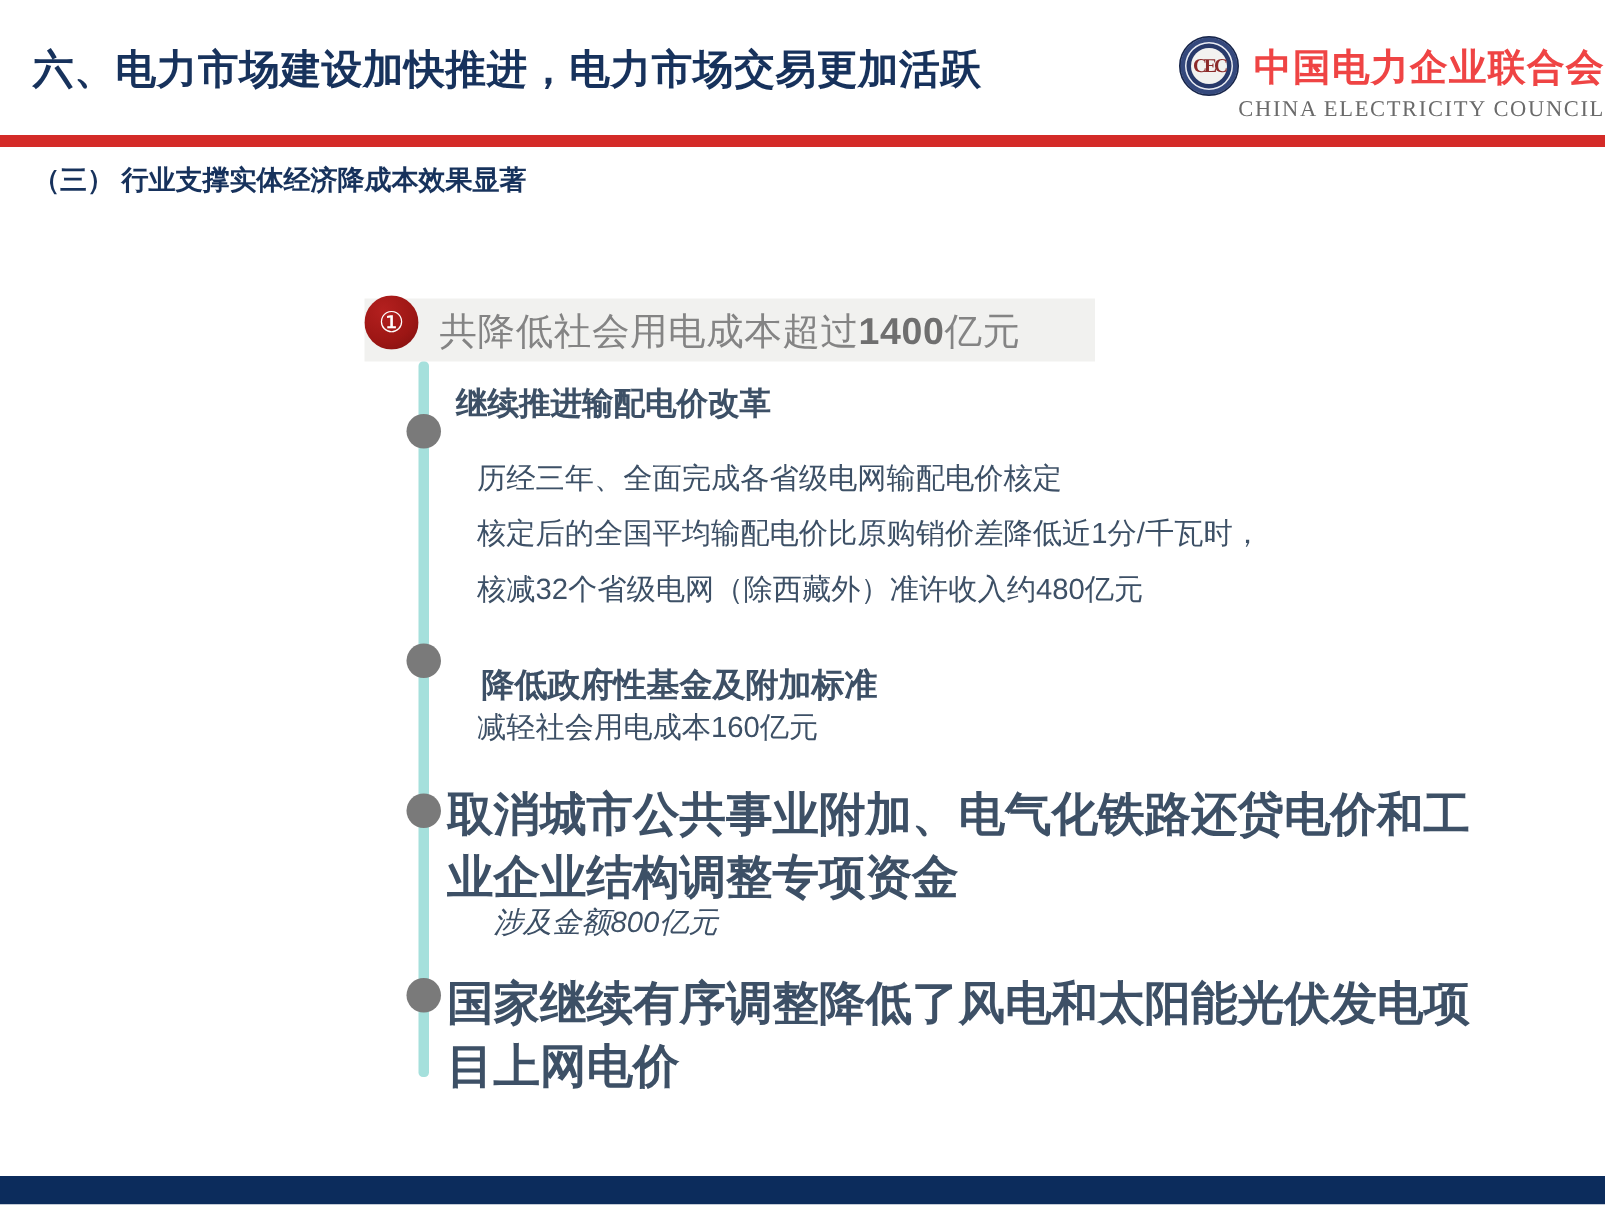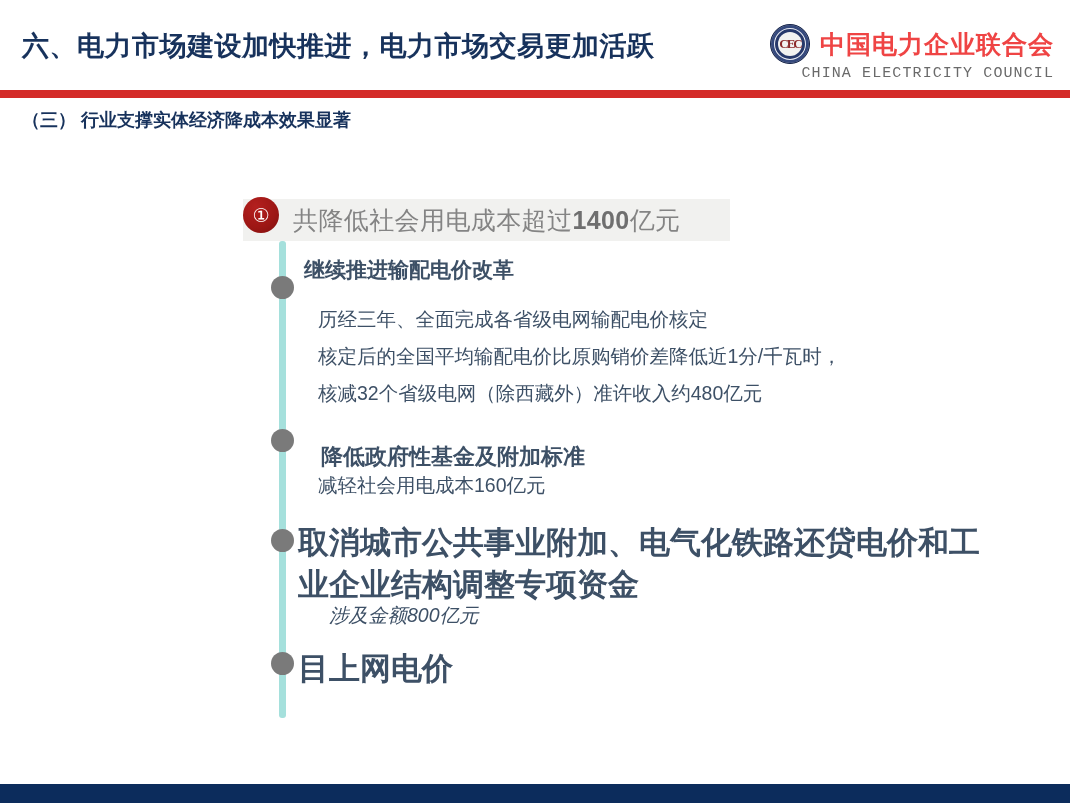--- a/index.html
+++ b/index.html
@@ -28,21 +28,21 @@
     left: 22px;
     top: 28px;
     font-size: 27px;
     font-weight: bold;
     color: #17325c;
     letter-spacing: 0.5px;
     white-space: nowrap;
   }
   .brand-block {
     position: absolute;
-    right: 16px;
+    right: 0;
     top: 24px;
     display: flex;
     flex-direction: column;
     align-items: flex-end;
   }
   .brand-row {
     display: flex;
     align-items: center;
   }
   .brand-seal {
@@ -77,21 +77,21 @@
   }
   .brand-cn {
     font-size: 25px;
     font-weight: bold;
     color: #ef4444;
     letter-spacing: 1px;
     white-space: nowrap;
   }
   .brand-en {
     margin-top: 1px;
-    font-family: Liberation Mono, monospace;
+    font-family: Liberation Serif, serif;
     font-size: 15px;
     color: #6a6a6a;
     letter-spacing: 1.1px;
     white-space: nowrap;
   }
 
   .red-rule {
     position: absolute;
     left: 0;
     top: 90px;
@@ -256,16 +256,17 @@
 
 <div class="block" style="left:298px; top:522px;">
   <div class="big-head">取消城市公共事业附加、电气化铁路还贷电价和工</div>
   <div class="big-head underlined">业企业结构调整专项资金</div>
 </div>
 <div class="block" style="left:329px; top:597px;font-style:italic;">
   <div class="sub-line">涉及金额800亿元</div>
 </div>
 
 <div class="block" style="left:298px; top:648px;">
+  <div class="big-head">国家继续有序调整降低了风电和太阳能光伏发电项</div>
   <div class="big-head">目上网电价</div>
 </div>
 
 <div class="footer-bar"></div>
 
 </body></html>

